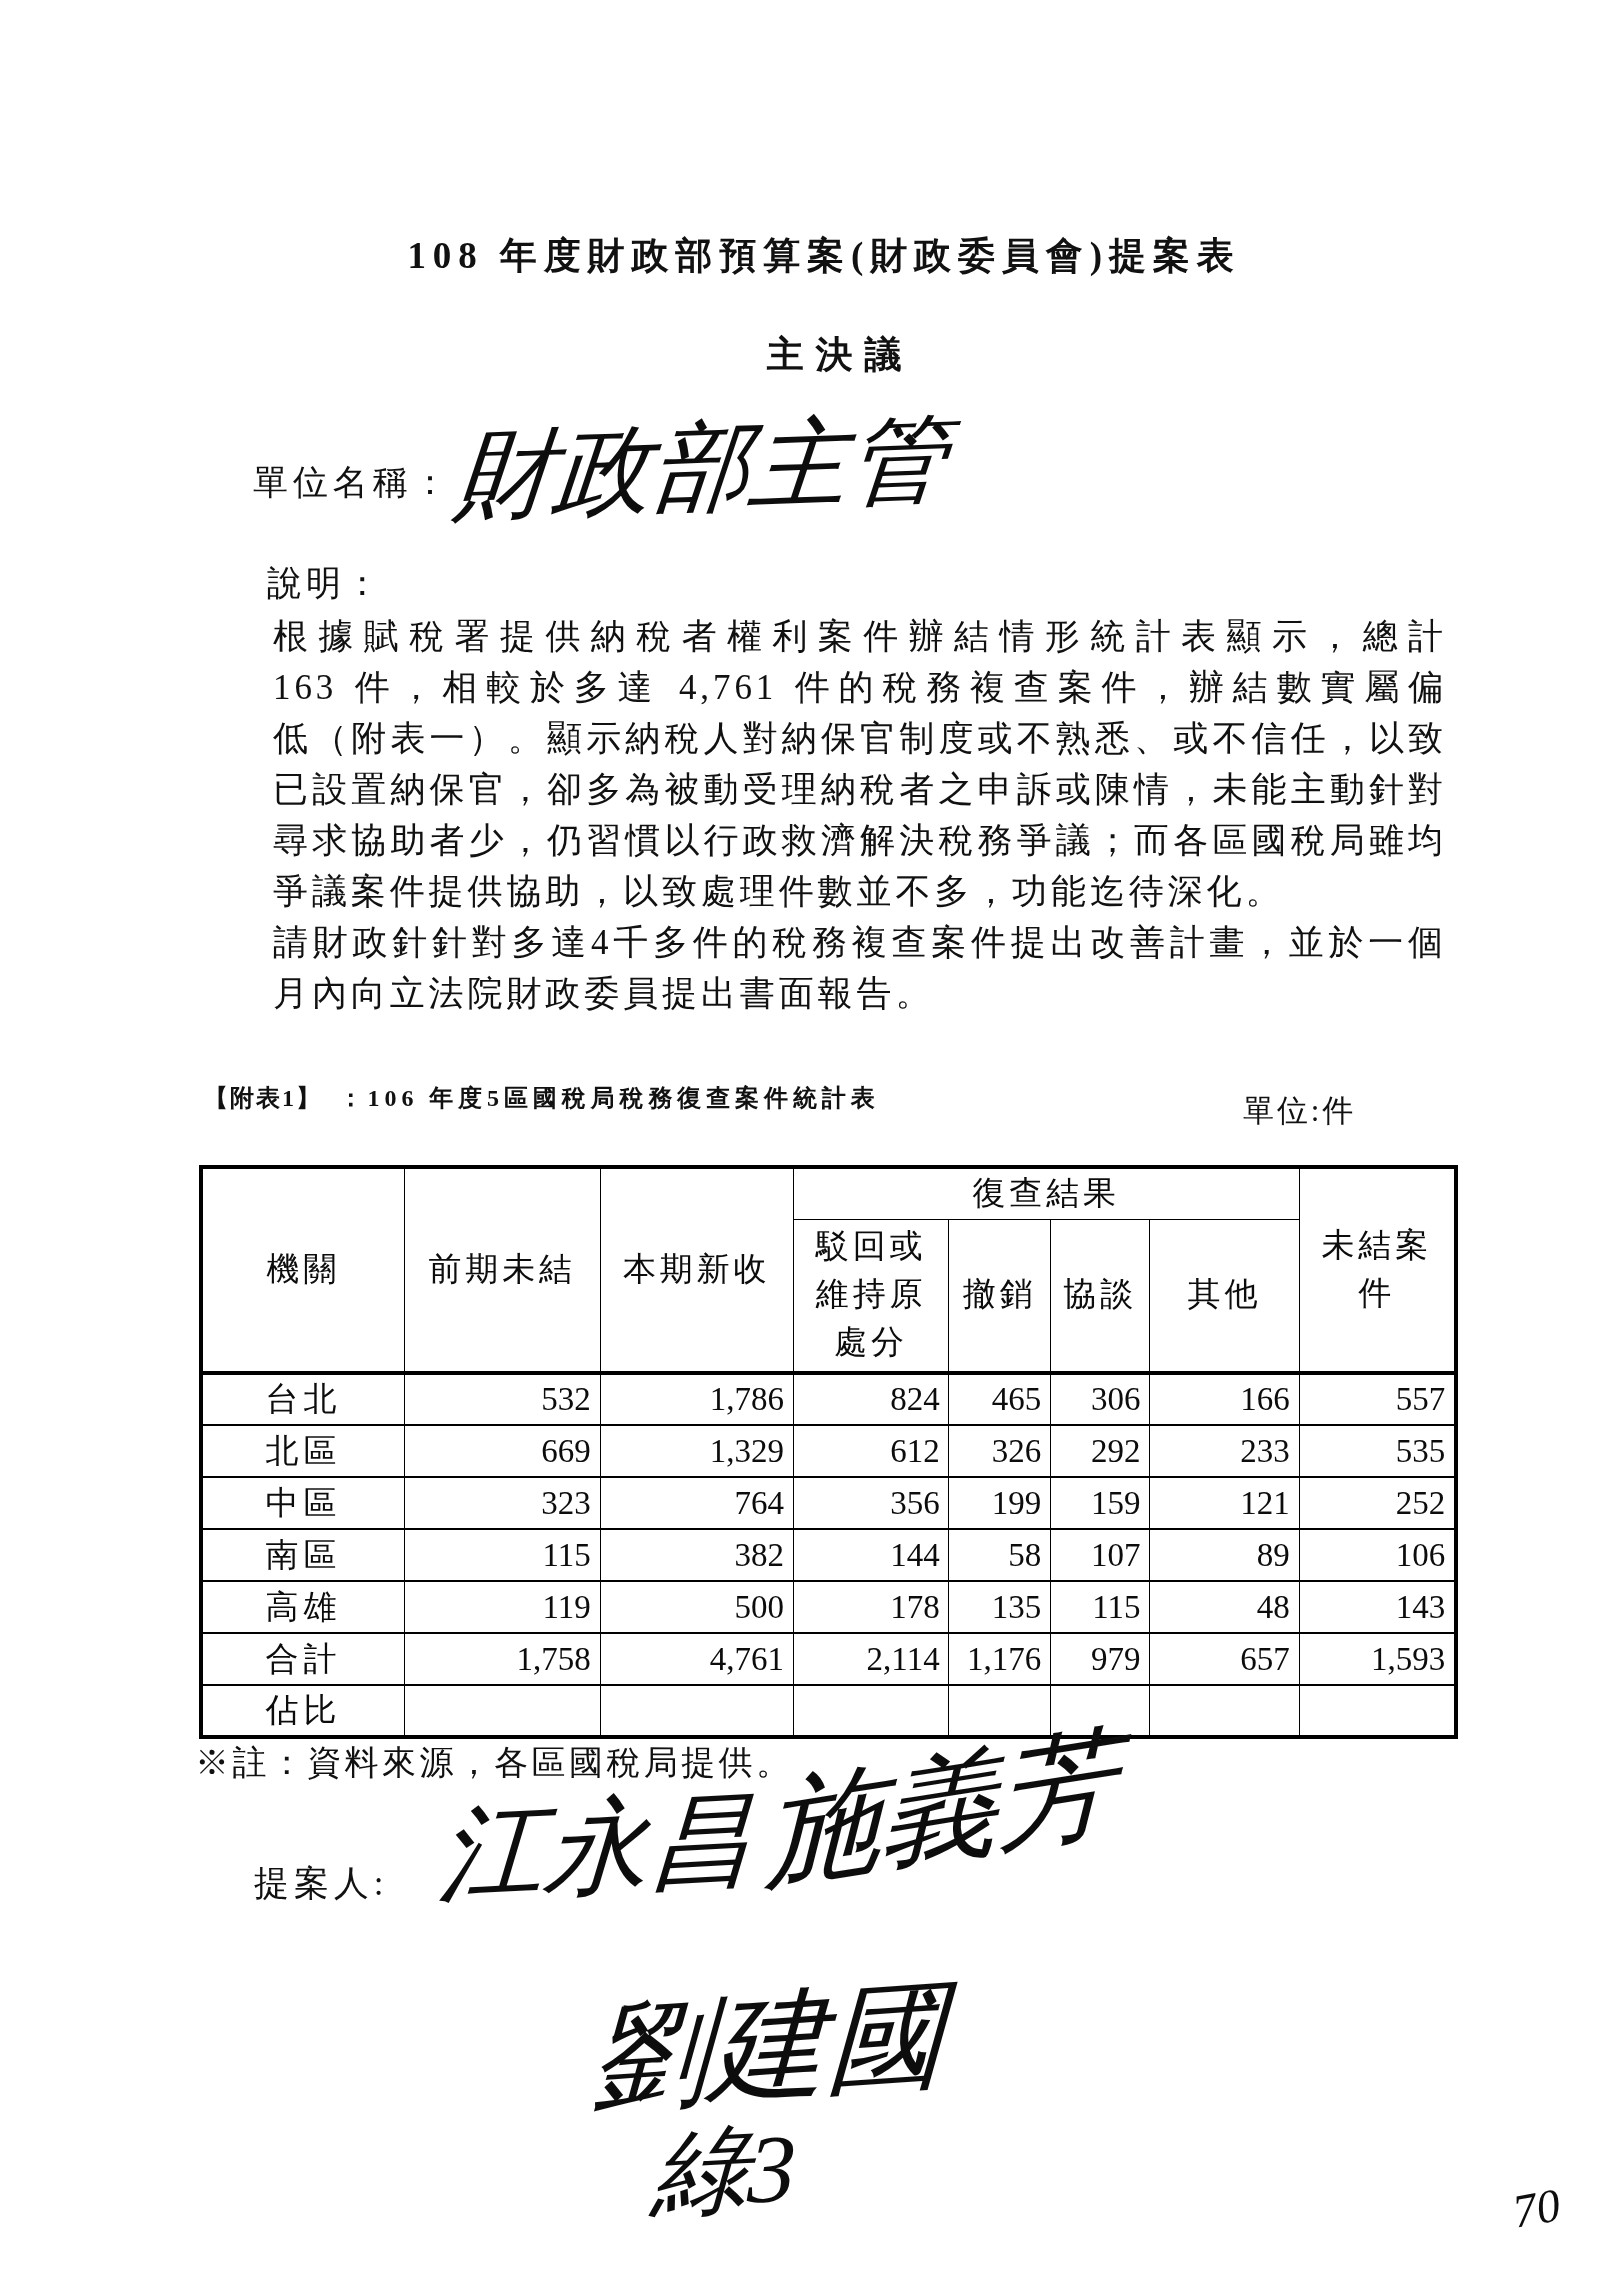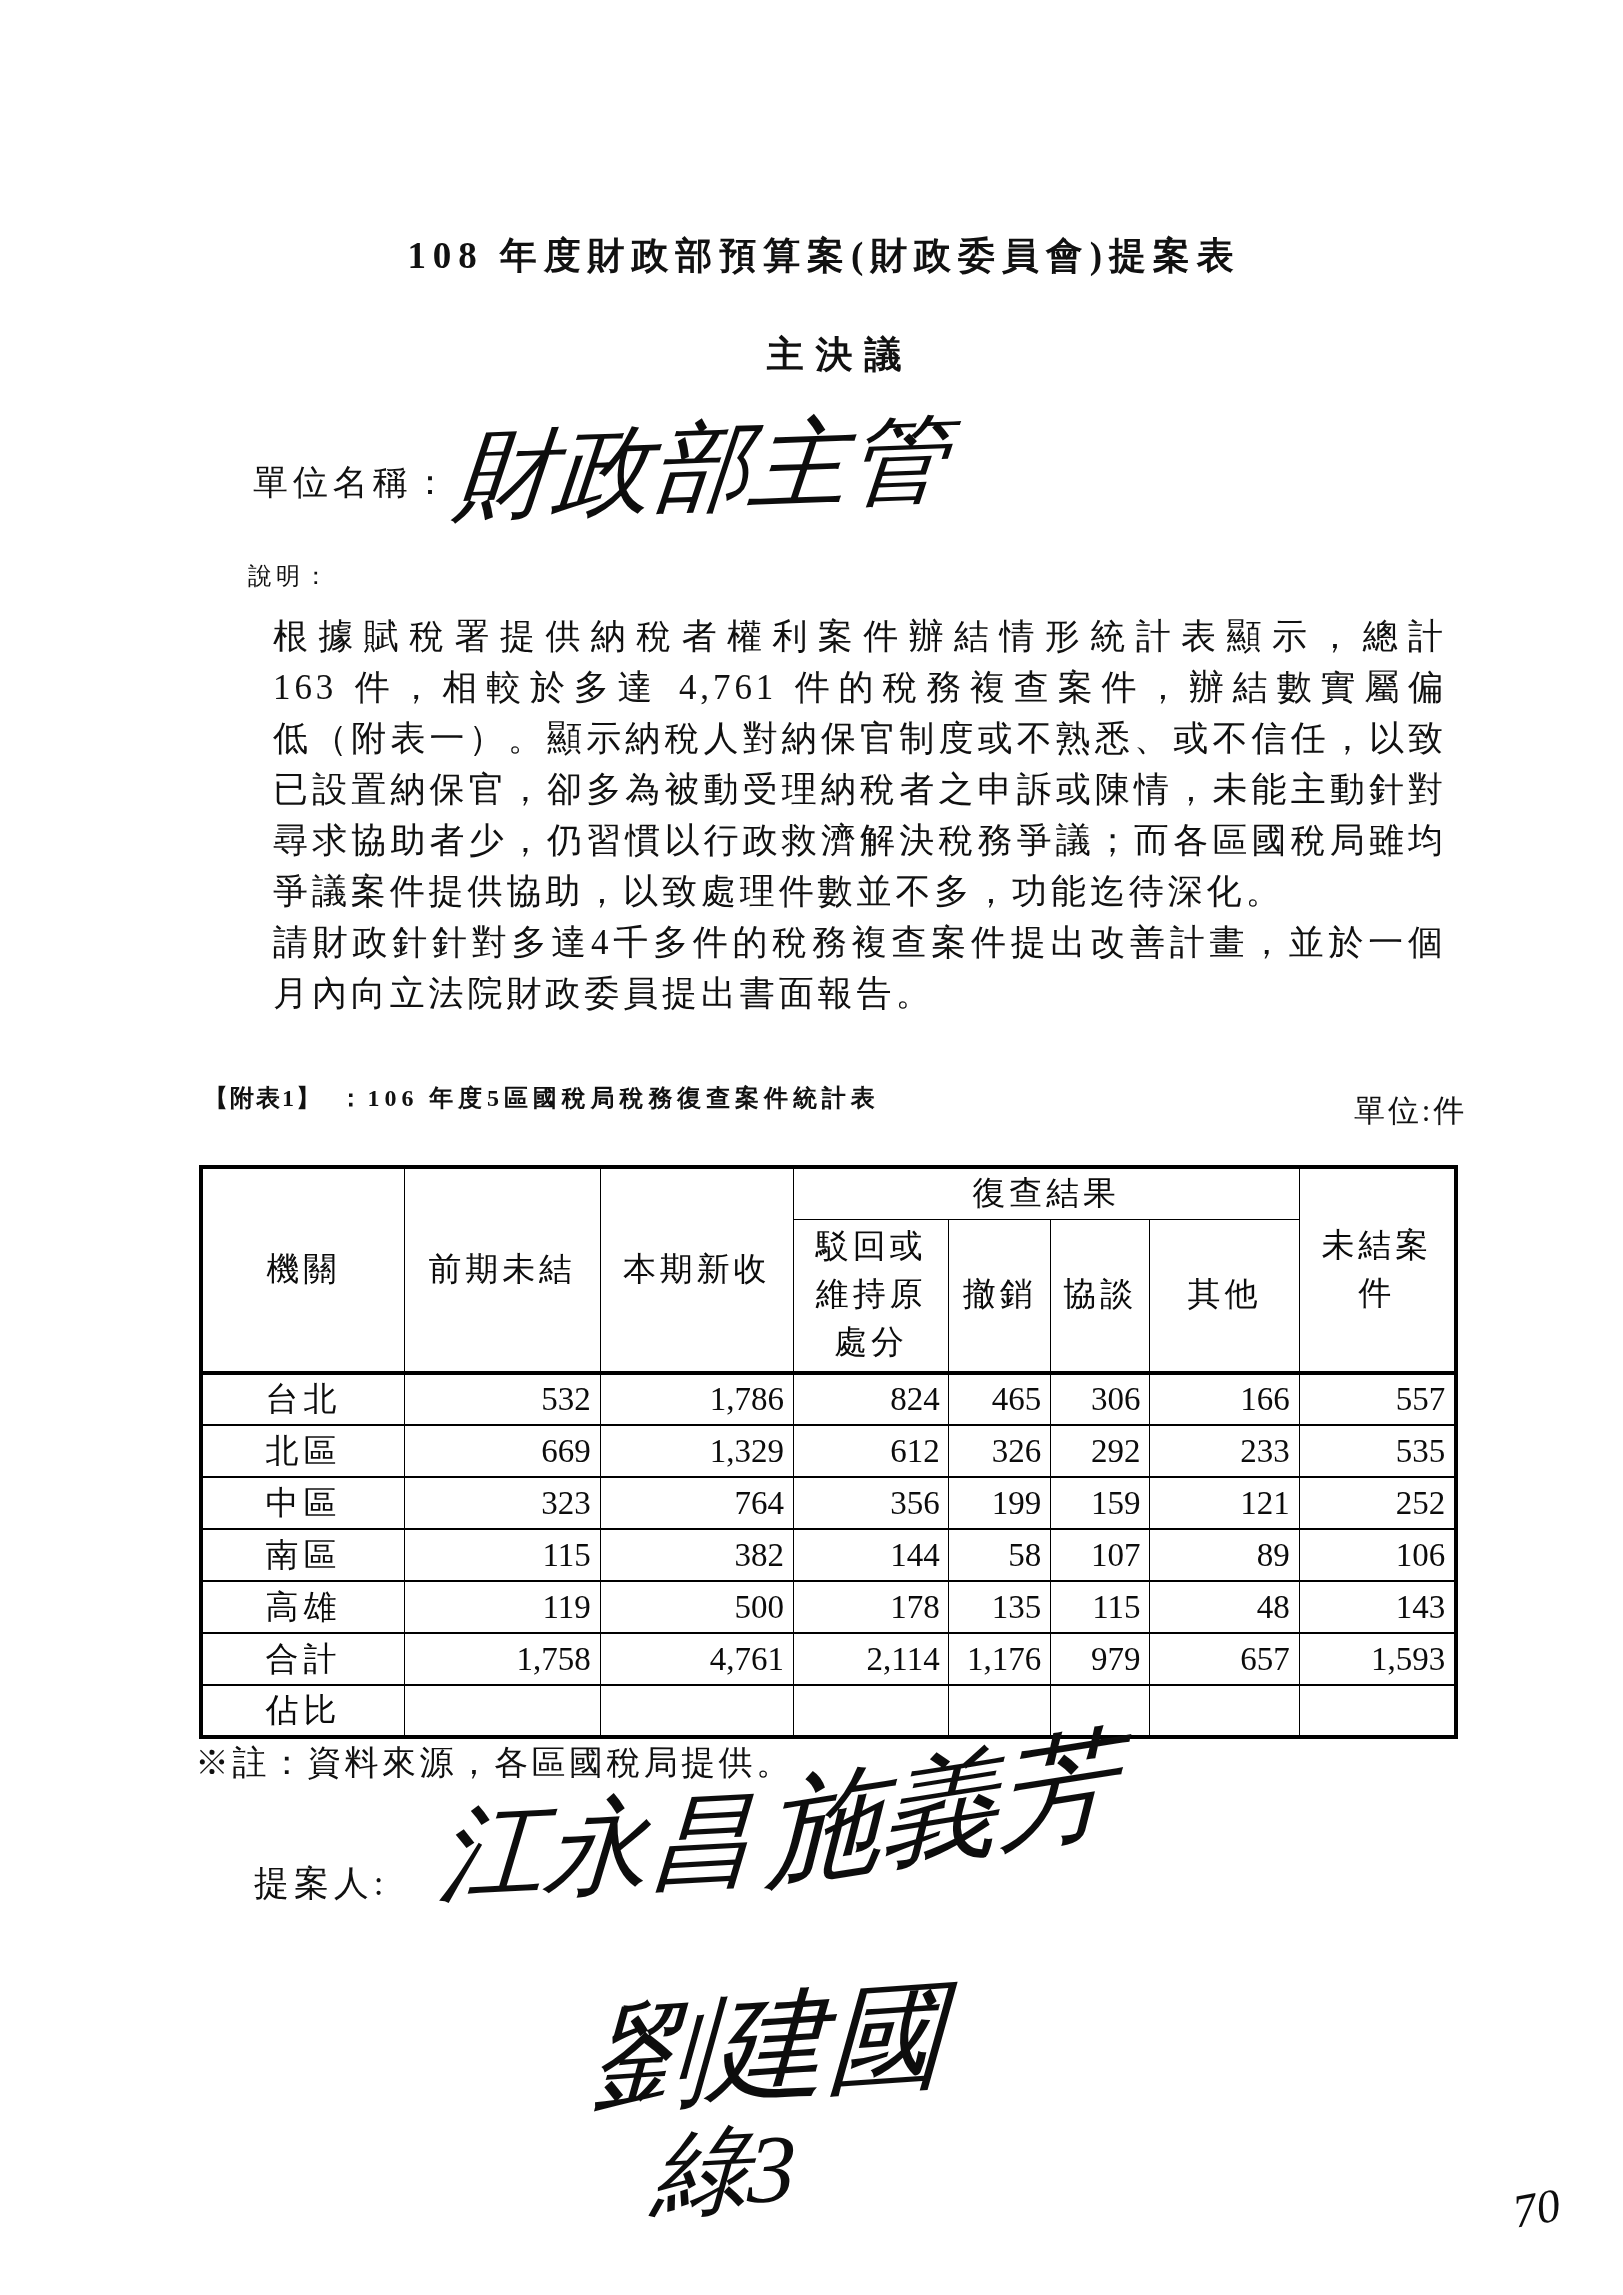--- a/index.html
+++ b/index.html
@@ -38,22 +38,22 @@
   }
   .unit-label {
     position: absolute;
     top: 459px; left: 253px;
     font-size: 35px;
     letter-spacing: 4.9px;
     white-space: nowrap;
   }
   .desc-label {
     position: absolute;
-    top: 560px; left: 248px;
-    font-size: 24px;
+    top: 560px; left: 267px;
+    font-size: 35px;
     letter-spacing: 3.9px;
     white-space: nowrap;
   }
   .desc-block {
     position: absolute;
     top: 611px; left: 253px;
     width: 1194px;
     font-size: 35px;
     line-height: 51px;
   }
@@ -72,21 +72,21 @@
   .attach-row {
     position: absolute;
     top: 1082px; left: 204px;
     font-size: 24px;
     white-space: nowrap;
   }
   .attach-tag { font-weight: 600; letter-spacing: 2px; }
   .attach-title { font-weight: 600; letter-spacing: 4.9px; margin-left: 16.7px; }
   .unit-note {
     position: absolute;
-    top: 1090px; left: 1354px;
+    top: 1090px; left: 1243px;
     font-size: 31px;
     letter-spacing: 2.9px;
     white-space: nowrap;
   }
 
   
   table.stats {
     position: absolute;
     top: 1165px; left: 199px;
     width: 1259px;

